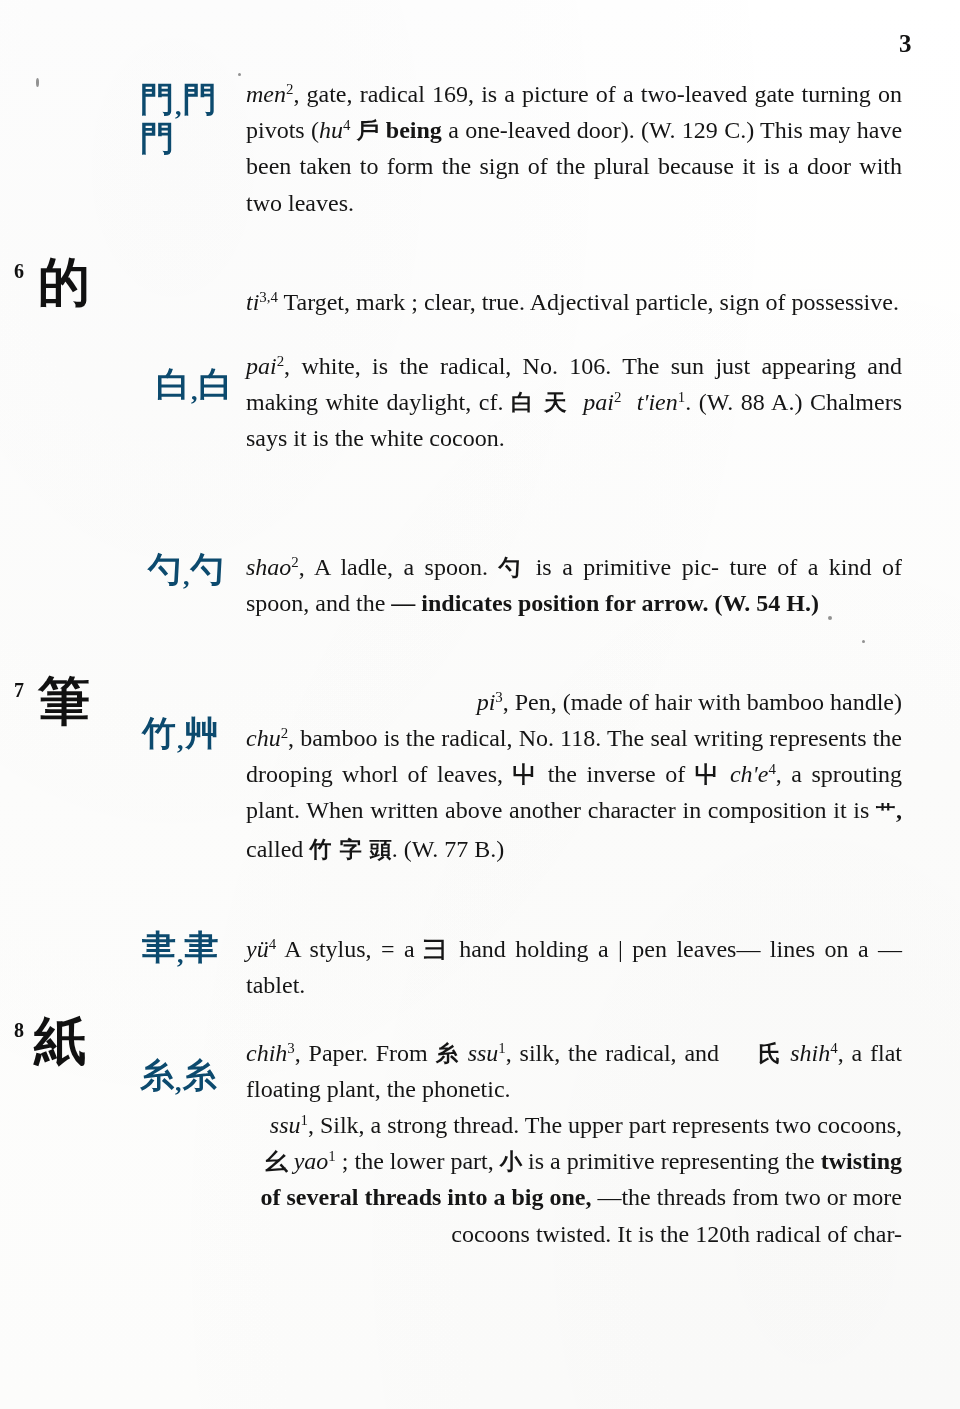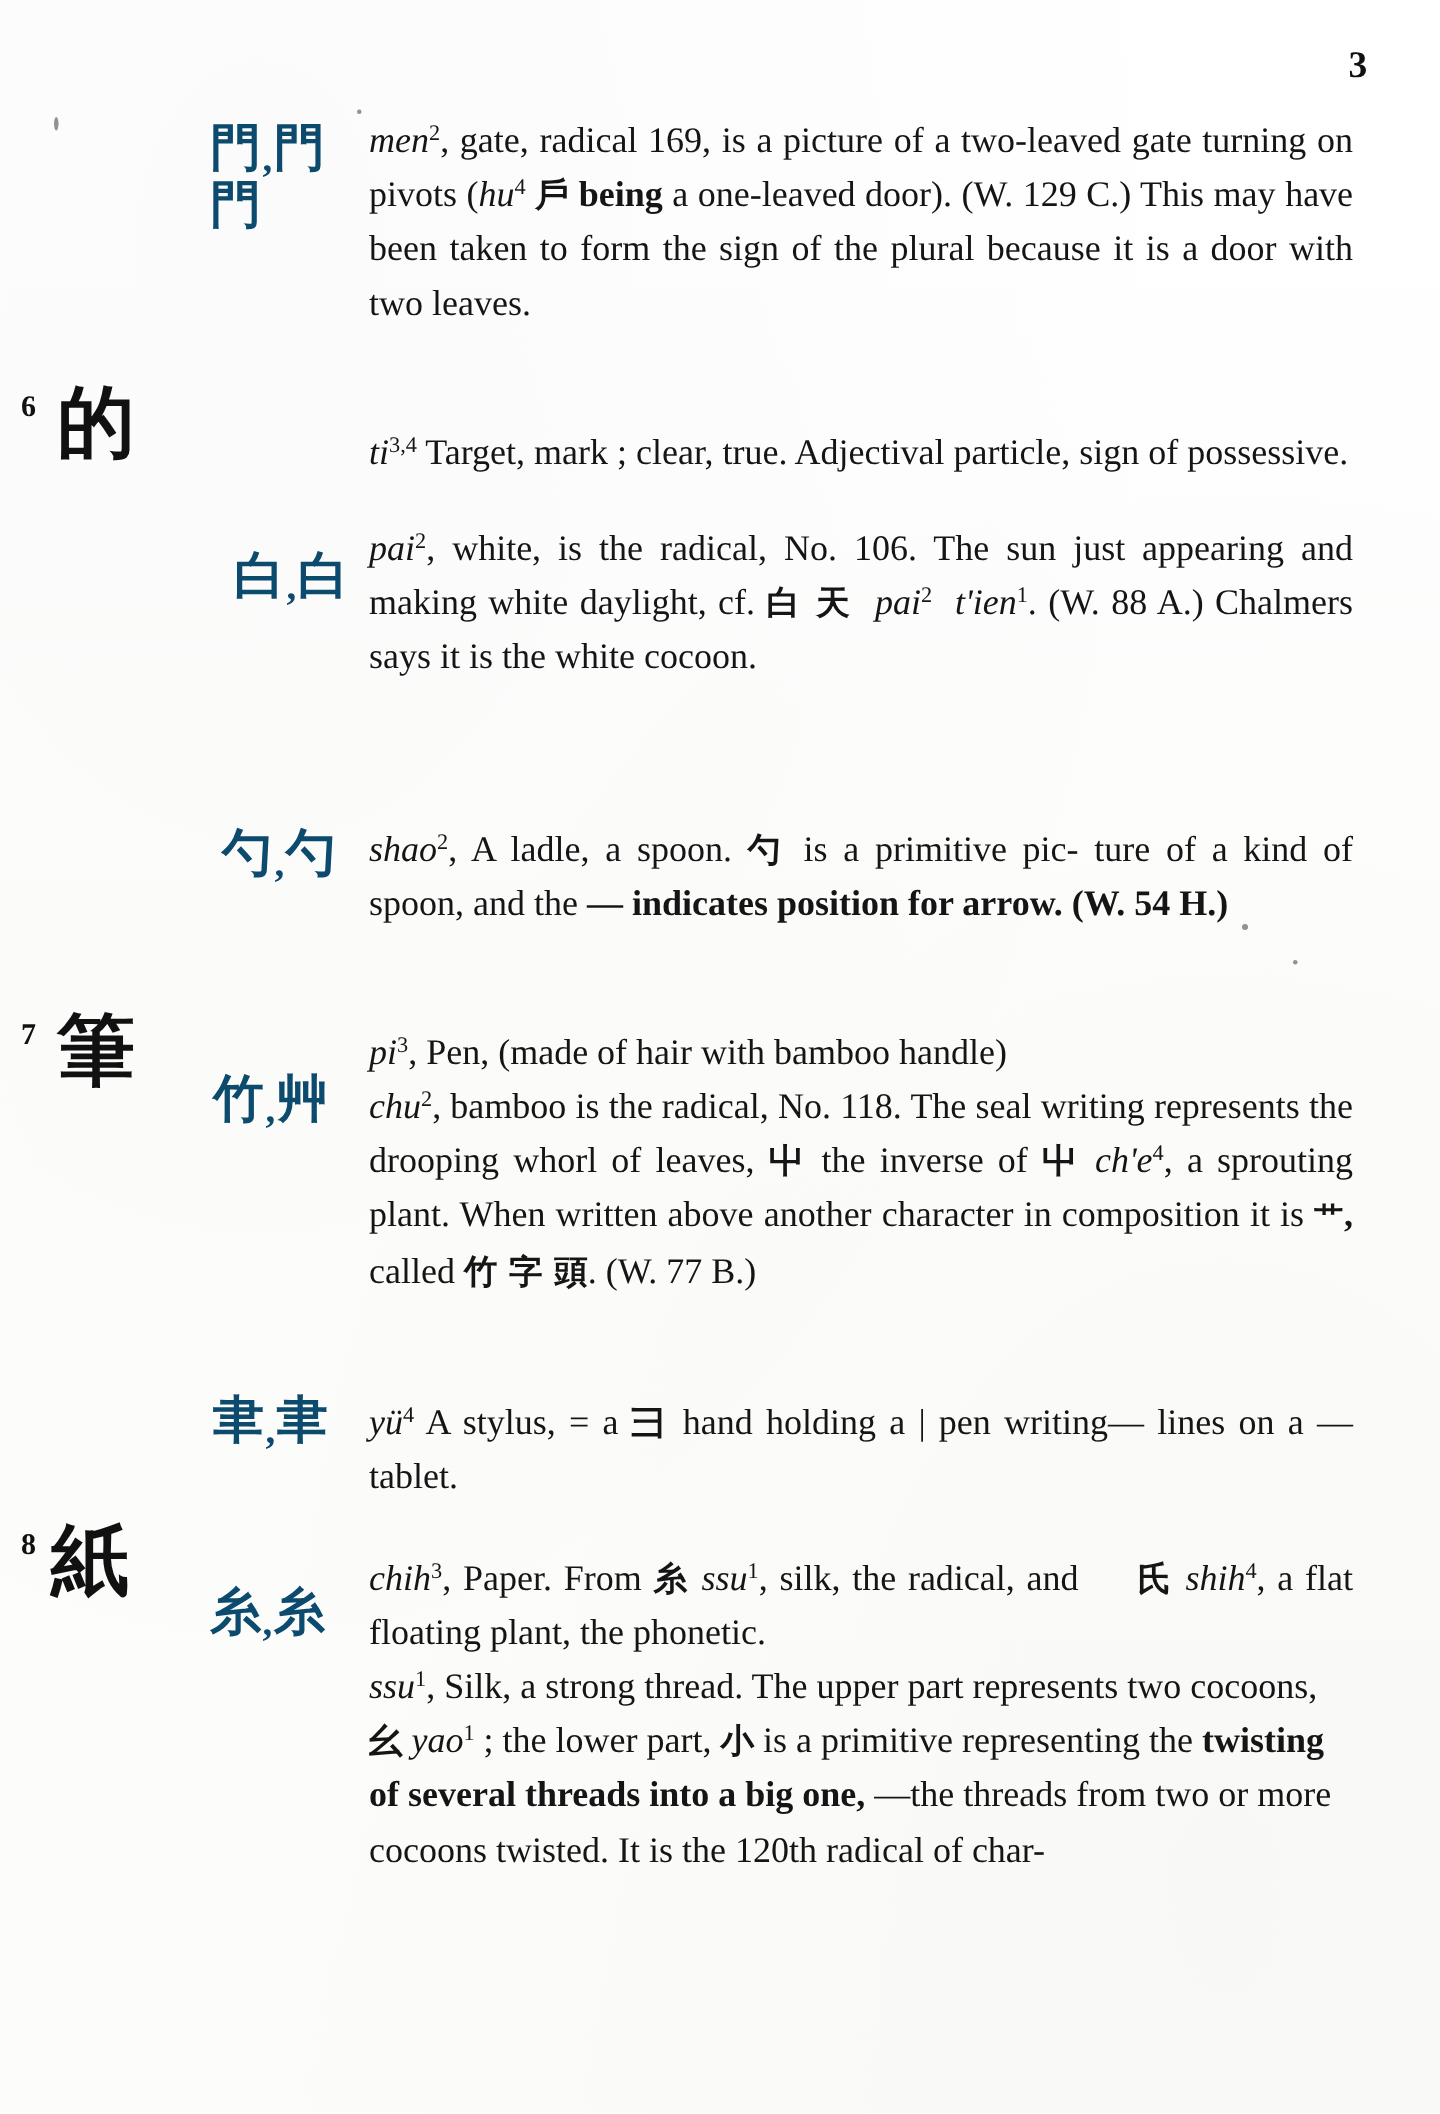--- a/index.html
+++ b/index.html
@@ -113,21 +113,21 @@
     line-height: 36.2px;
     text-align: justify;
     text-justify: inter-word;
     color: #151515;
     hyphens: manual;
   }
   .body-col p {
     margin: 0;
   }
   .body-col .last-line-left {
-    text-align: left;
+    text-align: right;
   }
 
   i, .ital {
     font-style: italic;
   }
   .sup {
     font-size: 0.62em;
     vertical-align: 0.52em;
     line-height: 0;
   }
@@ -215,21 +215,21 @@
       <div class="body-col" style="top:658px;">
         <p><i class="ital">chu</i><span class="sup">2</span><span>, bamboo  is  the  radical,  No. 118.    The</span> <span>seal writing represents the drooping whorl</span> <span>of  leaves,  </span><span class="han">屮</span><span>  the  inverse  of  </span><span class="han">屮</span> <i class="ital">ch'e</i><span class="sup">4</span><span>,  a</span> <span>sprouting  plant.    When  written  above</span> <span>another  character  in  composition it is </span><span class="han-sm">艹</span><span class="heavy">,</span> <span>called </span><span class="han">竹 字 頭</span><span>.    (W. 77 B.)</span></p>
       </div>
     </div>
 
     <div class="entry">
       <div class="glyph-pair" style="left:142px; top:866px;">
         <span>聿</span><span class="comma">,</span><span>聿</span>
       </div>
       <div class="body-col" style="top:869px;">
-        <p><i class="ital">yü</i><span class="sup">4</span><span> A stylus, = a </span><span class="han">彐</span><span>  hand  holding  a  | pen</span> <span>writing</span><span class="dash">—</span><span> lines on a </span><span class="dash">—</span><span> tablet.</span></p>
+        <p><i class="ital">yü</i><span class="sup">4</span><span> A stylus, = a </span><span class="han">彐</span><span>  hand  holding  a  | pen</span> <span>leaves</span><span class="dash">—</span><span> lines on a </span><span class="dash">—</span><span> tablet.</span></p>
       </div>
     </div>
 
     <div class="entry">
       <div class="entry-number" style="left:14px; top:958px;">8</div>
       <div class="headword" style="left:34px; top:953px;">紙</div>
       <div class="body-col" style="top:973px;">
         <p><i class="ital">chih</i><span class="sup">3</span><span>, Paper.    From </span><span class="han">糸</span> <i class="ital">ssu</i><span class="sup">1</span><span>, silk, the radical, and</span> &nbsp;&nbsp;&nbsp;&nbsp;<span class="han">氏</span> <i class="ital">shih</i><span class="sup">4</span><span>, a flat floating plant, the phonetic.</span></p>
       </div>
     </div>

